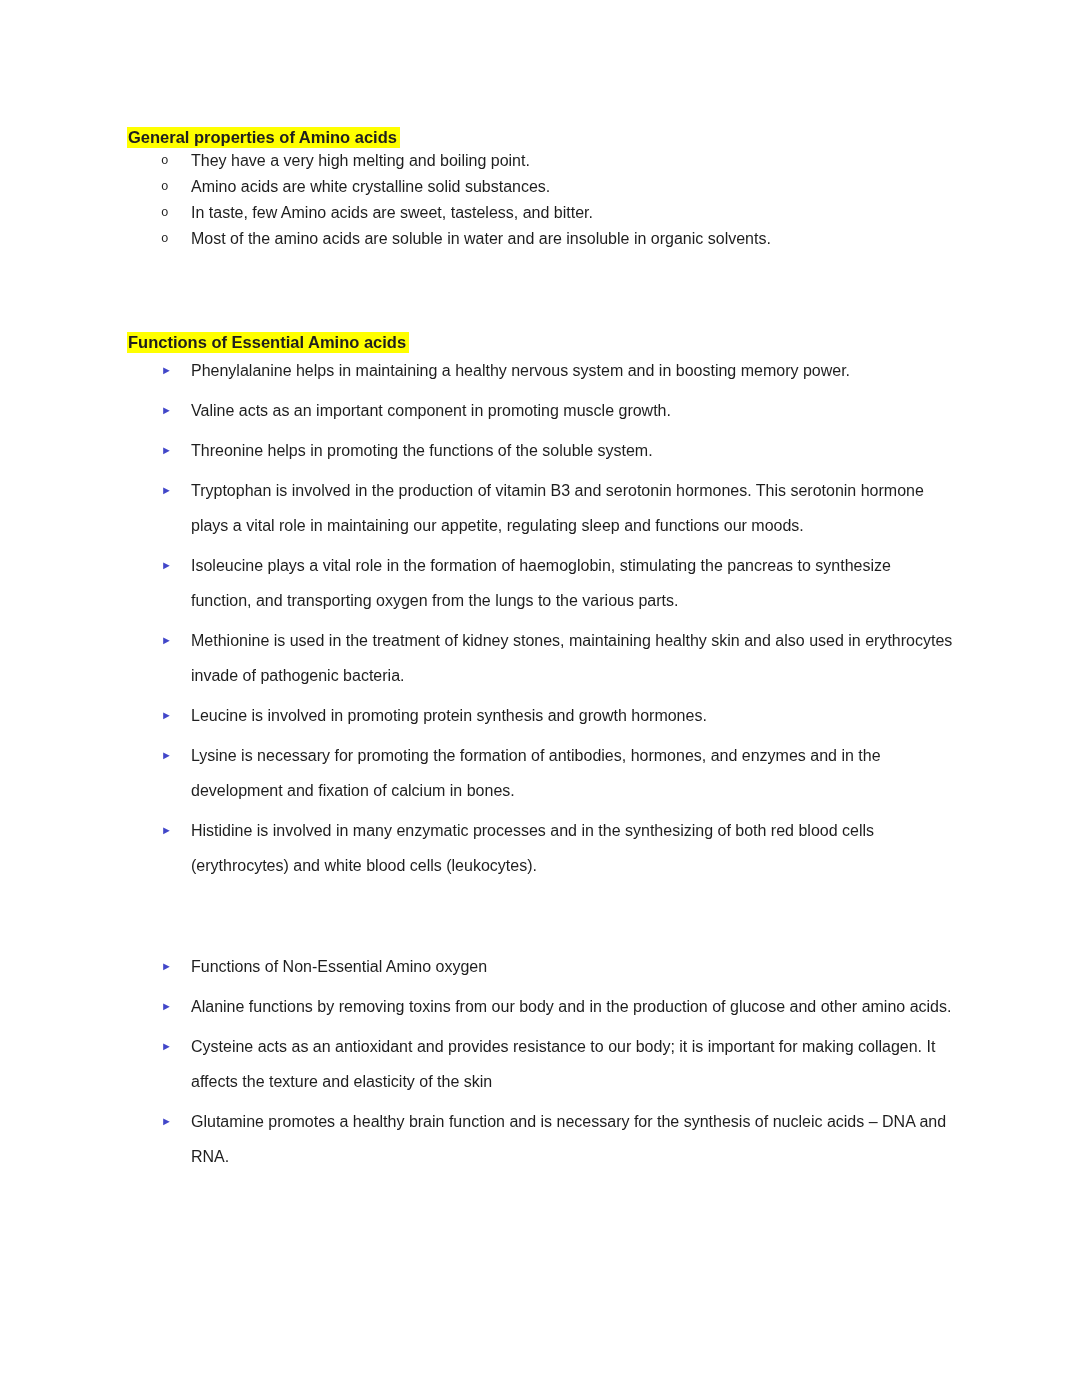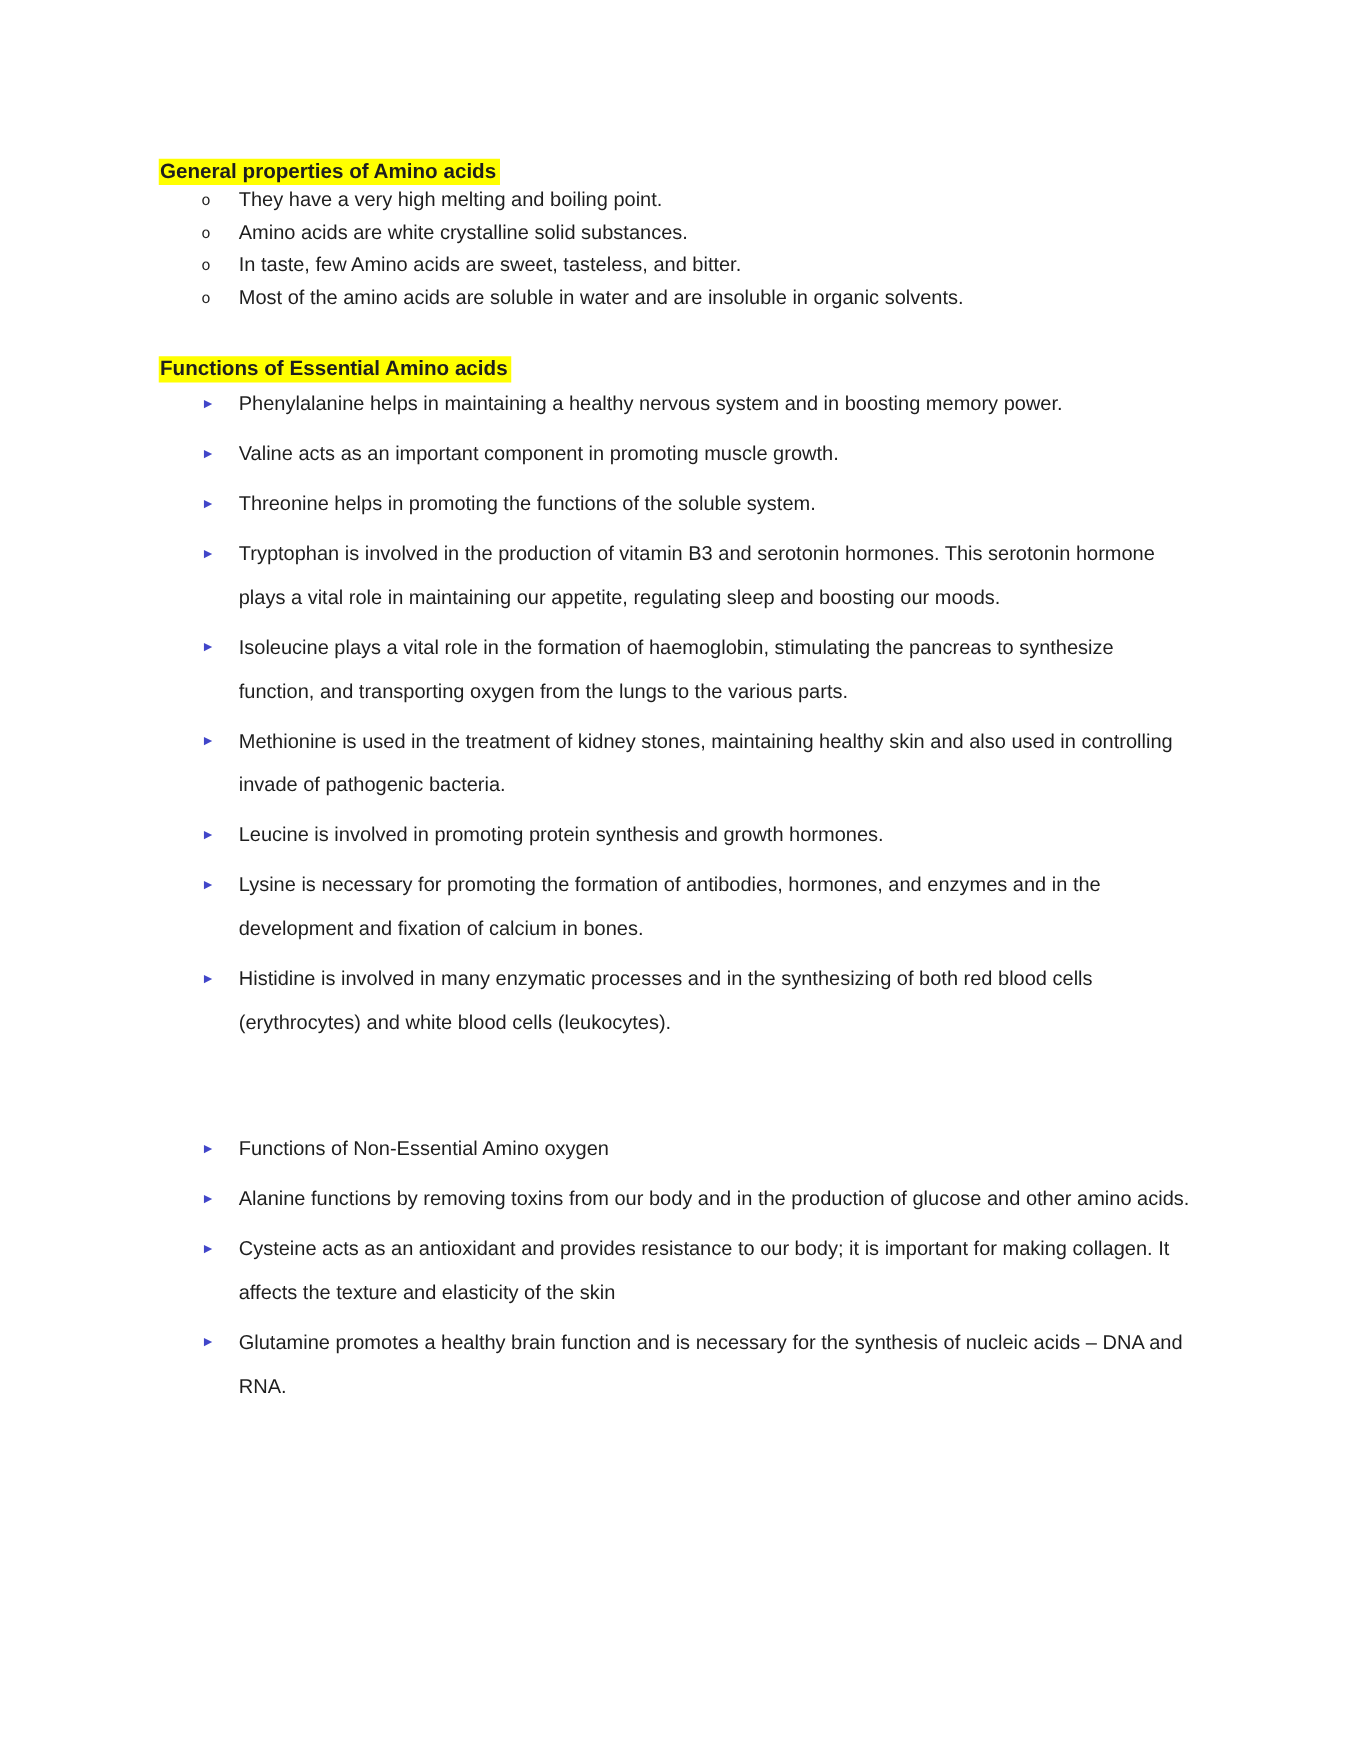--- a/index.html
+++ b/index.html
@@ -56,21 +56,21 @@
   }
 
   .arrow-list { margin-top: 22px; }
   .arrow-list .item { font-size: 16px; line-height: 35px; margin-bottom: 5px; }
   .arrow-list .bullet {
     color: var(--arrow);
     font-size: 11px;
     line-height: 35px;
   }
 
-  .section-essential { margin-top: 32px; }
+  .section-essential { margin-top: 79px; }
   .section-non-essential { margin-top: 66px; }
 </style>
 </head>
 <body>
 
 <div class="page">
 
   <section class="section-general">
     <h2 class="heading">
       <span class="hl">General properties of Amino acids</span>
@@ -107,29 +107,29 @@
       <li class="item">
         <span class="bullet">►</span>
         <span class="text">Valine acts as an important component in promoting muscle growth.</span>
       </li>
       <li class="item">
         <span class="bullet">►</span>
         <span class="text">Threonine helps in promoting the functions of the soluble system.</span>
       </li>
       <li class="item">
         <span class="bullet">►</span>
-        <span class="text">Tryptophan is involved in the production of vitamin B3 and serotonin hormones. This serotonin hormone plays a vital role in maintaining our appetite, regulating sleep and boosting our moods.</span>
+        <span class="text">Tryptophan is involved in the production of vitamin B3 and serotonin hormones. This serotonin hormone plays a vital role in maintaining our appetite, regulating sleep and functions our moods.</span>
       </li>
       <li class="item">
         <span class="bullet">►</span>
         <span class="text">Isoleucine plays a vital role in the formation of haemoglobin, stimulating the pancreas to synthesize function, and transporting oxygen from the lungs to the various parts.</span>
       </li>
       <li class="item">
         <span class="bullet">►</span>
-        <span class="text">Methionine is used in the treatment of kidney stones, maintaining healthy skin and also used in controlling invade of pathogenic bacteria.</span>
+        <span class="text">Methionine is used in the treatment of kidney stones, maintaining healthy skin and also used in erythrocytes invade of pathogenic bacteria.</span>
       </li>
       <li class="item">
         <span class="bullet">►</span>
         <span class="text">Leucine is involved in promoting protein synthesis and growth hormones.</span>
       </li>
       <li class="item">
         <span class="bullet">►</span>
         <span class="text">Lysine is necessary for promoting the formation of antibodies, hormones, and enzymes and in the development and fixation of calcium in bones.</span>
       </li>
       <li class="item">

